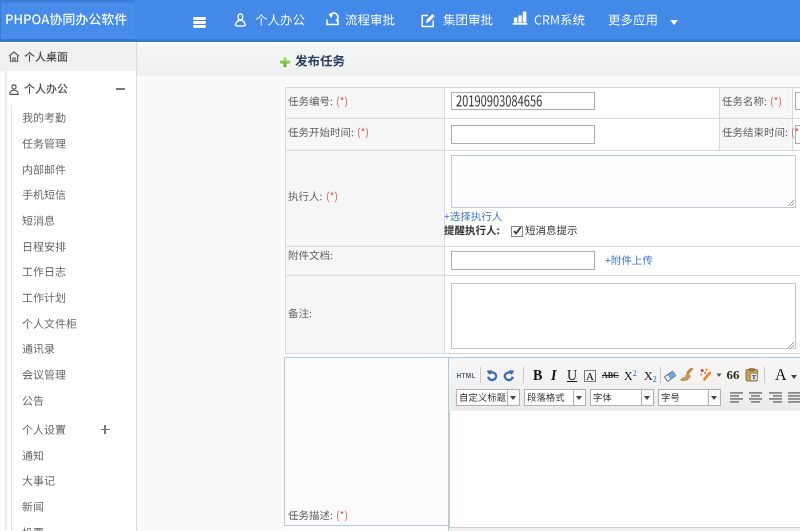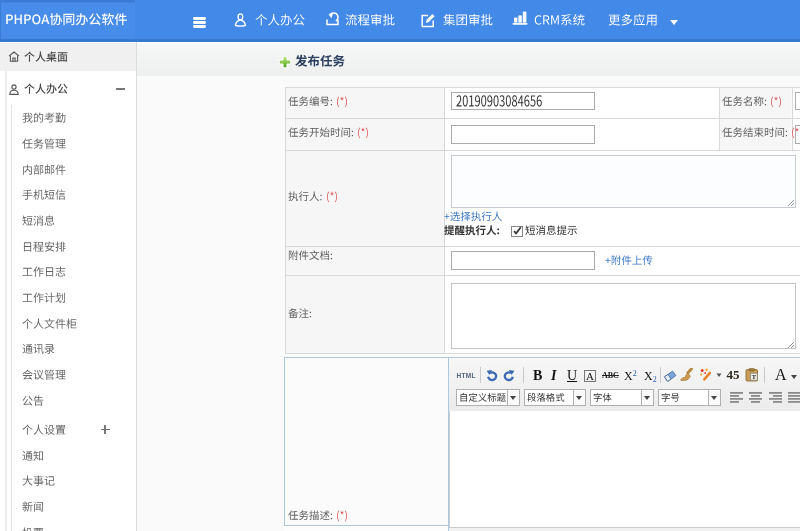--- a/index.html
+++ b/index.html
@@ -139,21 +139,21 @@
 <path d="M7.6 5.2 L10.4 8.0 Q9.2 12.2 3.4 12.6 Q0.6 12.8 0.4 11.8 Q2.4 10.6 3.0 9.4 Q4.4 10.2 5.4 9.0 Q5.0 7.4 7.6 5.2 Z" fill="#cf9a4e" stroke="#9a7030" stroke-width="0.6"></path>
     </svg>
     <svg width="24" height="14" style="position:absolute;left:699px;top:368px" viewBox="0 0 24 14">
 <rect x="6.8" y="2.6" width="2.6" height="11" rx="1.2" transform="rotate(40 8.1 8.1)" fill="#e8862c"></rect>
 <circle cx="3.2" cy="2.6" r="1.5" fill="#e03c2c"></circle>
       <circle cx="7.6" cy="1.8" r="1.2" fill="#f0a030"></circle>
       <circle cx="2.2" cy="6.6" r="1.1" fill="#f0a030"></circle>
       <circle cx="6.2" cy="5.0" r="0.9" fill="#e03c2c"></circle>
 <path d="M17.5 5.5 L22.5 5.5 L20 9 Z" fill="#555"></path>
     </svg>
-    <div style="position:absolute;left:726.5px;top:366.5px;font:bold 13px 'Liberation Serif',serif;color:#33281c">45</div>
+    <div style="position:absolute;left:726.5px;top:366.5px;font:bold 13px 'Liberation Serif',serif;color:#33281c">66</div>
     <svg width="14" height="14" style="position:absolute;left:745px;top:368px" viewBox="0 0 14 14">
 <rect x="1" y="1.5" width="11.5" height="11.5" rx="1.2" fill="#c99f58" stroke="#8a6a30" stroke-width="0.9"></rect>
 <rect x="4" y="0.4" width="5.5" height="2.6" rx="0.9" fill="#a67c38" stroke="#7a5a24" stroke-width="0.6"></rect>
 <rect x="5.6" y="5.2" width="6.6" height="7" fill="#f4f2ec" stroke="#8a8578" stroke-width="0.8"></rect>
 <text x="8.9" y="11.2" font-family="Liberation Serif" font-size="6.5" font-weight="bold" fill="#222" text-anchor="middle">T</text>
     </svg>
     <div style="position:absolute;left:764.0px;top:367px;width:1px;height:16px;background:#c9c9c9"></div>
     <div style="position:absolute;left:775px;top:365.5px;font:16px 'Liberation Serif',serif;color:#111">A</div>
     <div style="position:absolute;left:790.5px;top:374.5px;width:0;height:0;border-left:3.2px solid transparent;border-right:3.2px solid transparent;border-top:4px solid #444"></div>
     <div style="position:absolute;left:456.0px;top:388.5px;width:64.0px;height:17.5px;background:#fff;border:1px solid #b0b0b0;box-sizing:border-box"></div>

